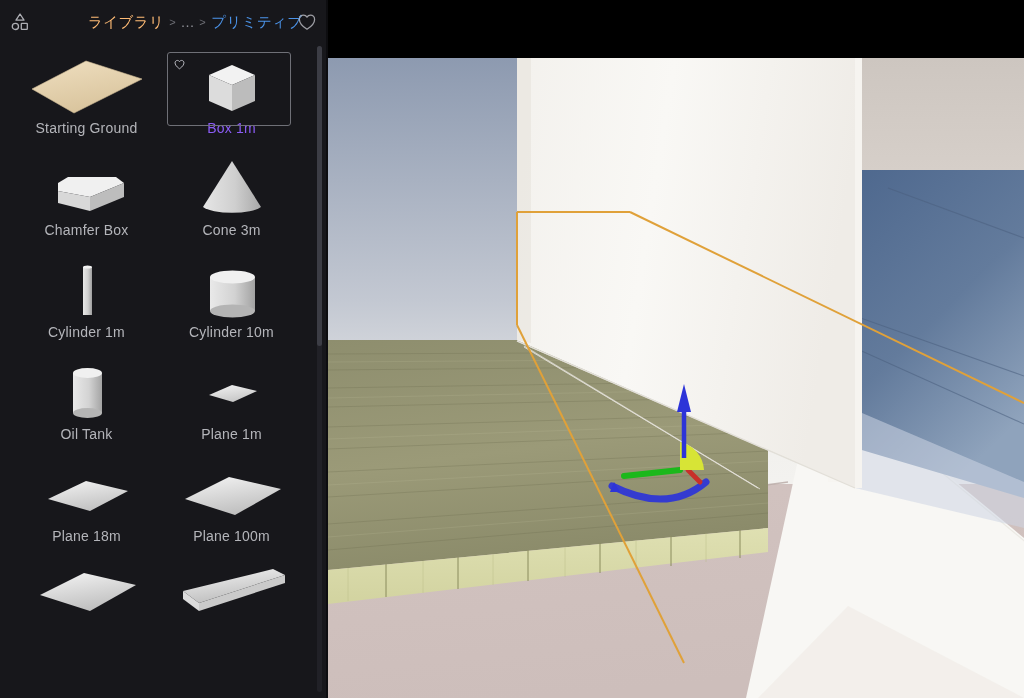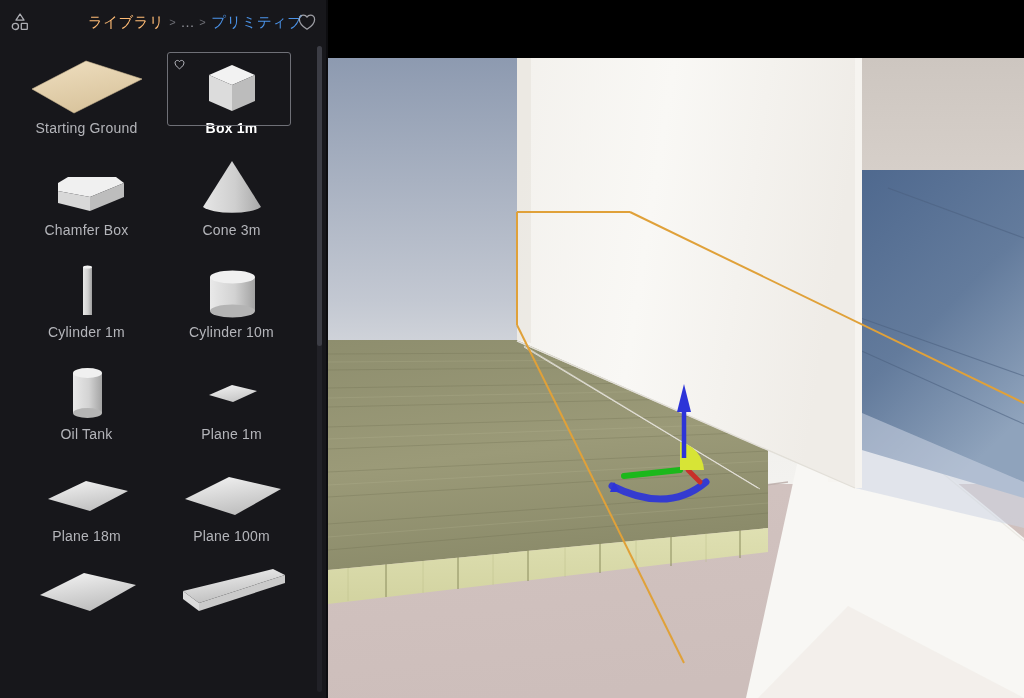--- a/index.html
+++ b/index.html
@@ -37,21 +37,21 @@
       align-items:center;justify-content:flex-start;box-sizing:border-box;
       padding-top:2px;cursor:pointer;}
   .lib-thumb{height:72px;width:140px;display:flex;align-items:center;
       justify-content:center;position:relative;}
   .lib-label{font-size:14px;color:#b4b5ba;letter-spacing:.2px;text-align:center;
       margin-top:-2px;}
 
   .lib-item.selected .lib-sel-box{position:absolute;left:8px;top:4px;
       width:124px;height:74px;border:1px solid #6f7077;border-radius:3px;
       box-sizing:border-box;pointer-events:none;}
-  .lib-item.selected .lib-label{color:#ffffff;font-weight:bold;}
+  .lib-item.selected .lib-label{color:#8b5cf6;font-weight:normal;}
   .fav-heart{position:absolute;left:14px;top:10px;width:13px;height:13px;z-index:3;}
   .fav-heart svg{display:block;}
 
   
   .th{display:block;}
 
   
   #lib-scroll-track{position:absolute;right:6px;top:46px;width:5px;height:646px;
       background:#212127;border-radius:3px;}
   #lib-scroll-thumb{position:absolute;left:0;top:0;width:5px;height:300px;

